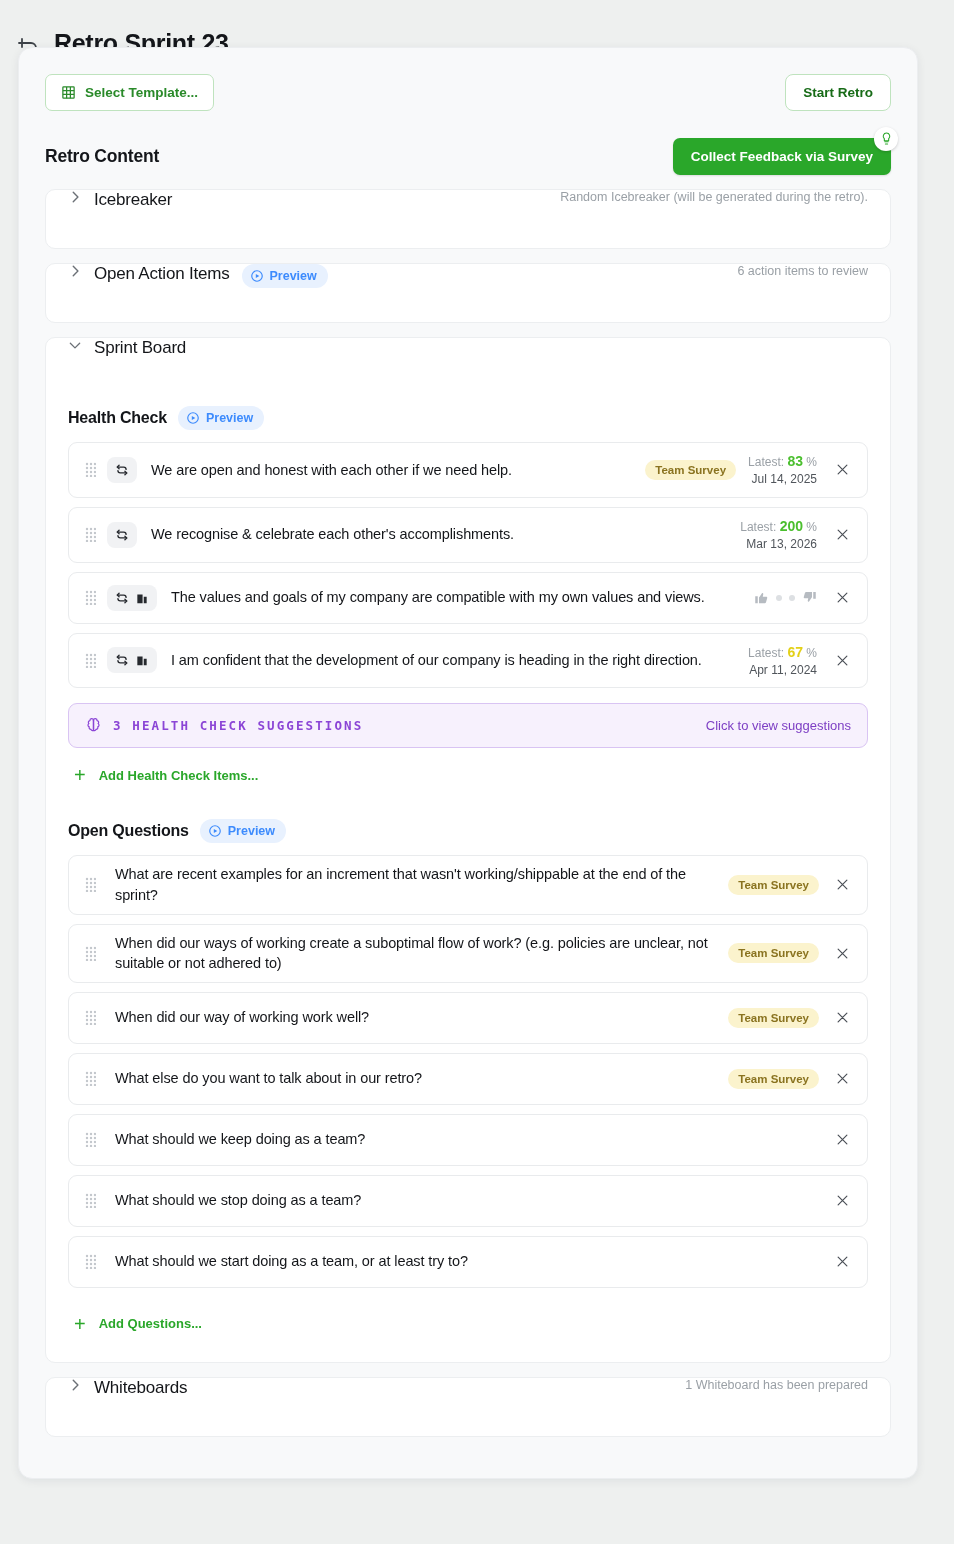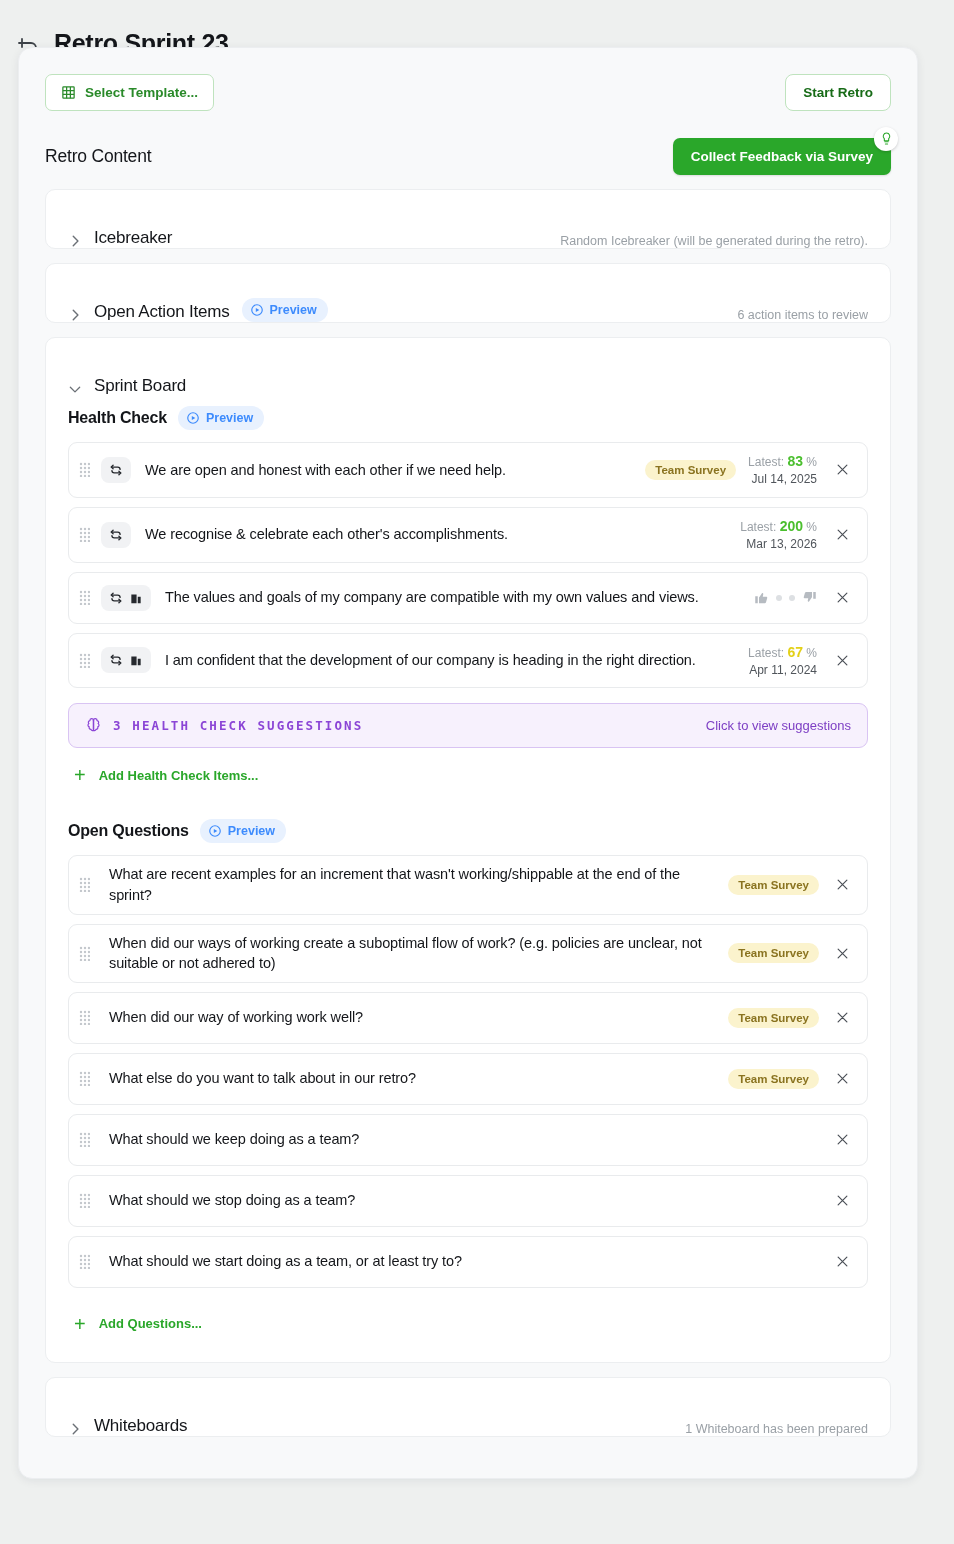--- a/index.html
+++ b/index.html
@@ -45,21 +45,21 @@
     border: 1px solid #bfe3be; background: #fff; color: #176b17;
     border-radius: 8px; padding: 10px 17px;
     font-size: 13.5px; font-weight: 700; cursor: pointer;
   }
 
   
   .sec-head {
     margin-top: 26px; display: flex; align-items: center;
     justify-content: space-between; height: 38px;
   }
-  .sec-head h2 { font-size: 17.5px; font-weight: 400; color: #14161a; letter-spacing: -.2px; }
+  .sec-head h2 { font-size: 17.5px; font-weight: 700; color: #14161a; letter-spacing: -.2px; }
   .survey-wrap { position: relative; }
   .btn-survey {
     background: #2aa72a; color: #fff; border: none;
     border-radius: 7px; padding: 11px 18px;
     font-size: 13.5px; font-weight: 700; cursor: pointer;
     box-shadow: 0 1px 2px rgba(0,0,0,.12);
   }
   .bulb-badge {
     position: absolute; right: -7px; top: -11px;
     width: 24px; height: 24px; border-radius: 50%;
@@ -68,21 +68,21 @@
     cursor: pointer;
   }
   .bulb-badge svg { width: 13px; height: 13px; color: #2aa72a; }
 
   
   .panel {
     background: #fff; border: 1px solid #eceef0; border-radius: 10px;
     margin-top: 14px;
   }
   .panel-head {
-    display: flex; align-items: flex-end; gap: 12px;
+    display: flex; align-items: flex-start; gap: 12px;
     padding: 0 22px; height: 58px; cursor: pointer;
   }
   .chev { width: 14px; height: 14px; color: #6b7076; flex: none; }
   .panel-title { font-size: 17px; color: #14161a; font-weight: 400; letter-spacing: -.2px; }
   .panel-note {
     margin-left: auto; font-size: 12.5px; color: #9aa0a6; font-weight: 400;
   }
 
   
   .preview-pill {
@@ -94,21 +94,21 @@
   .preview-pill svg { width: 14px; height: 14px; flex: none; }
 
   
   .board { padding: 0 22px 22px; }
   .sub-head { display: flex; align-items: center; gap: 11px; margin: 10px 0 12px; }
   .sub-head h3 { font-size: 16px; font-weight: 700; color: #14161a; letter-spacing: -.2px; }
 
   .row {
     display: flex; align-items: center; gap: 0;
     background: #fff; border: 1px solid #e9ebed; border-radius: 9px;
-    min-height: 52px; margin-bottom: 9px; padding: 8px 14px 8px 4px;
+    min-height: 52px; margin-bottom: 9px; padding: 8px 14px 8px 10px;
   }
   .grip { width: 22px; flex: none; display: flex; justify-content: center; cursor: grab; }
   .grip svg { width: 11px; height: 15px; color: #c3c7cc; }
 
   .icon-pill {
     display: inline-flex; align-items: center; gap: 6px;
     background: #f1f2f4; border-radius: 8px; padding: 6px 8px;
     margin-left: 6px; flex: none;
   }
   .icon-pill svg { width: 14px; height: 14px; color: #26292e; }

